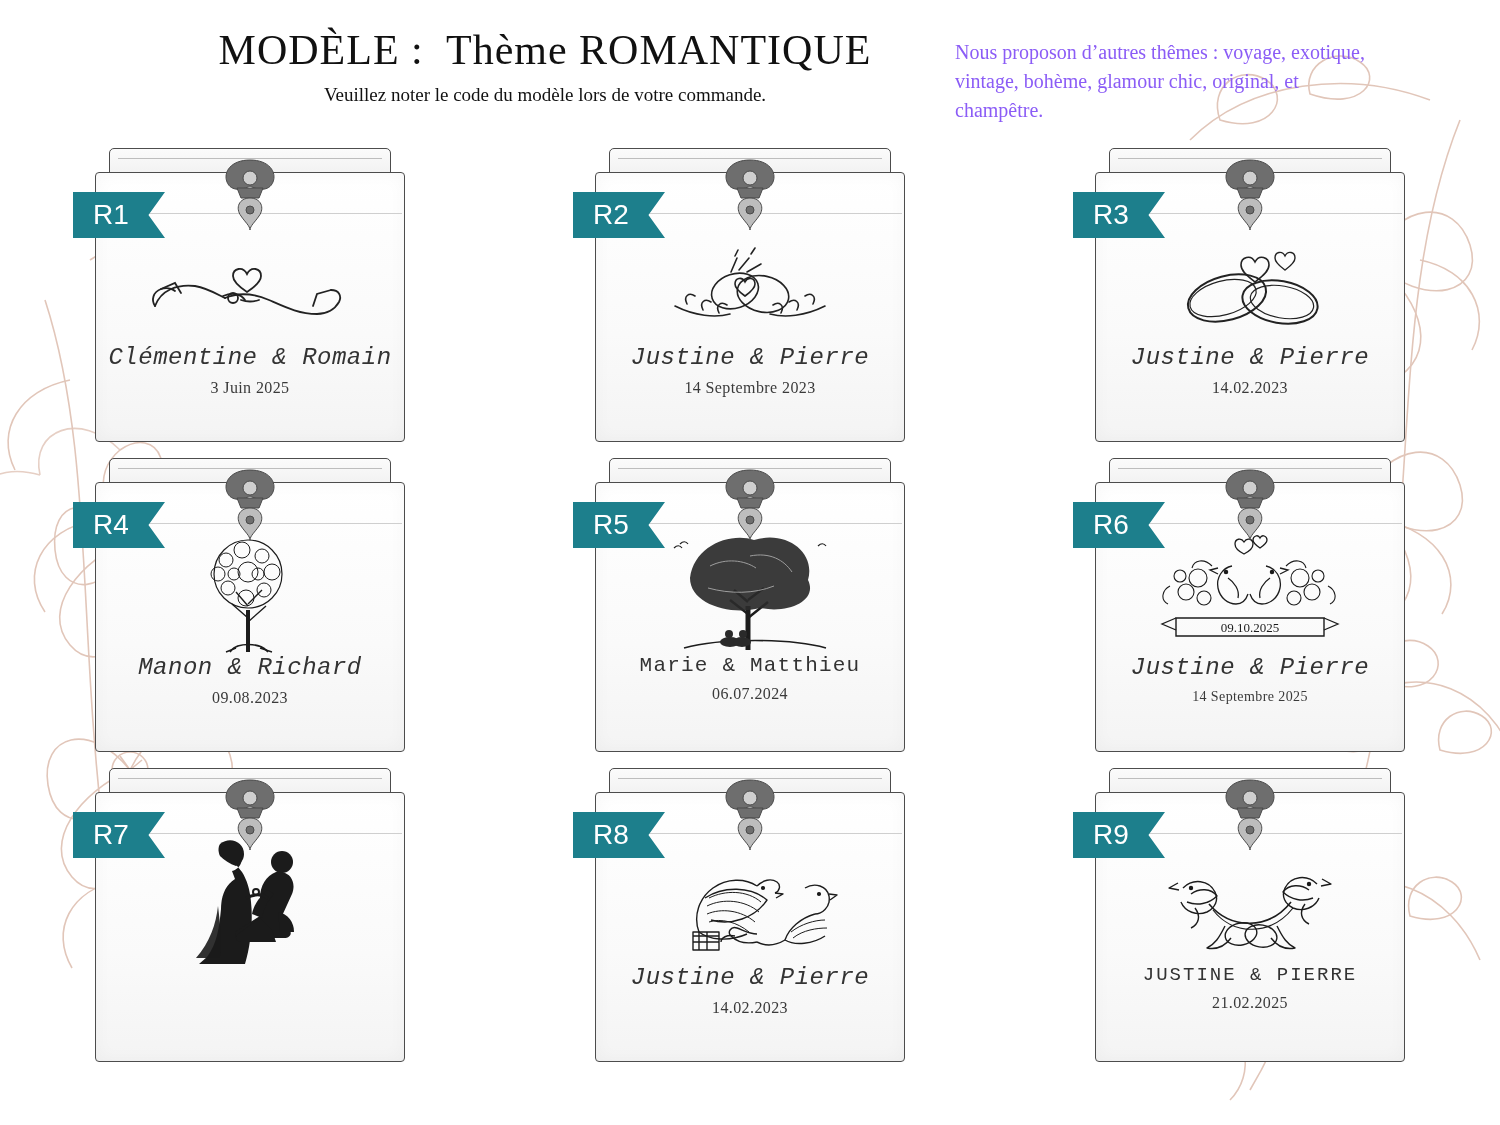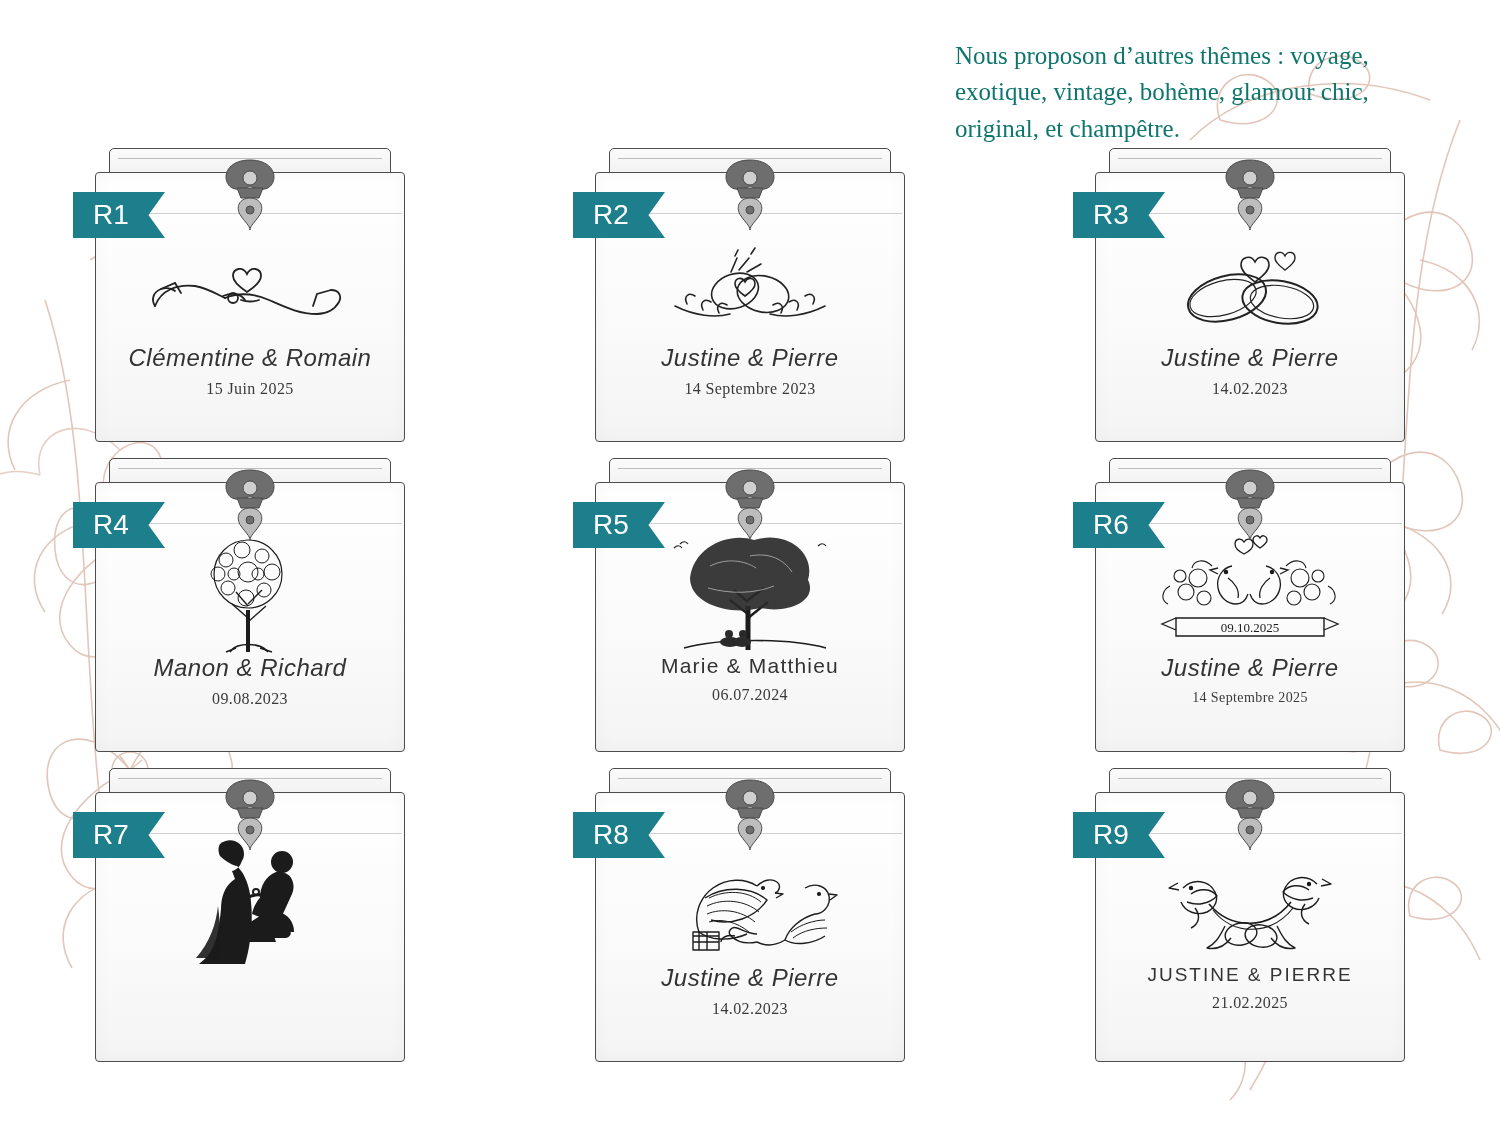--- a/index.html
+++ b/index.html
@@ -47,23 +47,23 @@
     font-family: "Liberation Serif", serif;
     font-size: 19px;
     color: #111;
   }
   .notice {
     position: absolute;
     top: 38px;
     left: 955px;
     width: 420px;
     font-family: "Liberation Serif", serif;
-    font-size: 25px;
+    font-size: 20px;
     line-height: 1.45;
-    color: #0f766e;
+    color: #8b5cf6;
   }
 
   
   .grid {
     position: absolute;
     top: 140px;
     left: 0;
     width: 1500px;
     z-index: 2;
     display: grid;
@@ -161,21 +161,21 @@
   
   .names {
     position: absolute;
     left: 0; width: 310px;
     top: 196px;
     text-align: center;
     color: #2b2b2b;
     z-index: 3;
   }
   .names .nm {
-    font-family: Liberation Sans, sans-serif;
+    font-family: Liberation Mono, monospace;
     font-style: italic;
     font-size: 22px;
     letter-spacing: 0.5px;
     color: #333;
   }
   .names .nm.script {
     font-size: 24px;
   }
   .names .nm.plain {
     font-style: normal;
@@ -280,20 +280,22 @@
     <path d="M1460 120 C 1380 320, 1430 560, 1350 830 C 1300 990, 1280 1040, 1250 1090"></path>
     <path d="M1420 260 C 1470 270, 1492 312, 1472 350"></path>
     <path d="M1380 520 C 1440 530, 1466 576, 1442 614"></path>
     <path d="M1330 900 C 1390 910, 1412 952, 1390 990"></path>
     <path d="M1210 1000 C 1250 1030, 1255 1075, 1230 1100"></path>
   </g>
 </svg>
 
 <div class="header">
   <div class="title-block">
+    <div class="main-title">MODÈLE :  Thème ROMANTIQUE</div>
+    <div class="subtitle">Veuillez noter le code du modèle lors de votre commande.</div>
   </div>
   <div class="notice">Nous proposon d’autres thêmes : voyage, exotique, vintage, bohème, glamour chic, original, et champêtre.</div>
 </div>
 
 <div class="grid">
 
   <div class="cell">
     <div class="box-wrap">
       <div class="box-lid"></div>
       <div class="box-body">
@@ -320,21 +322,21 @@
             <path d="M196 54 l-14 4 -4 12"></path>
             <path d="M88 60 c10-4 18-2 22 4"></path>
             <path d="M106 64 c6 2 12 2 18 0"></path>
             <path d="M112 38 c4-8 14-6 14 2 0 6-8 12-14 16-6-4-14-10-14-16 0-8 10-10 14-2z"></path>
             <circle cx="98" cy="62" r="5"></circle>
           </g>
         </svg>
       </div>
       <div class="names">
         <div class="nm script">Clémentine &amp; Romain</div>
-        <div class="dt">15 Juin 2025</div>
+        <div class="dt">3 Juin 2025</div>
       </div>
     </div>
   </div>
 
   <div class="cell">
     <div class="box-wrap">
       <div class="box-lid"></div>
       <div class="box-body">
           <div class="box-seam"></div>
         </div>

